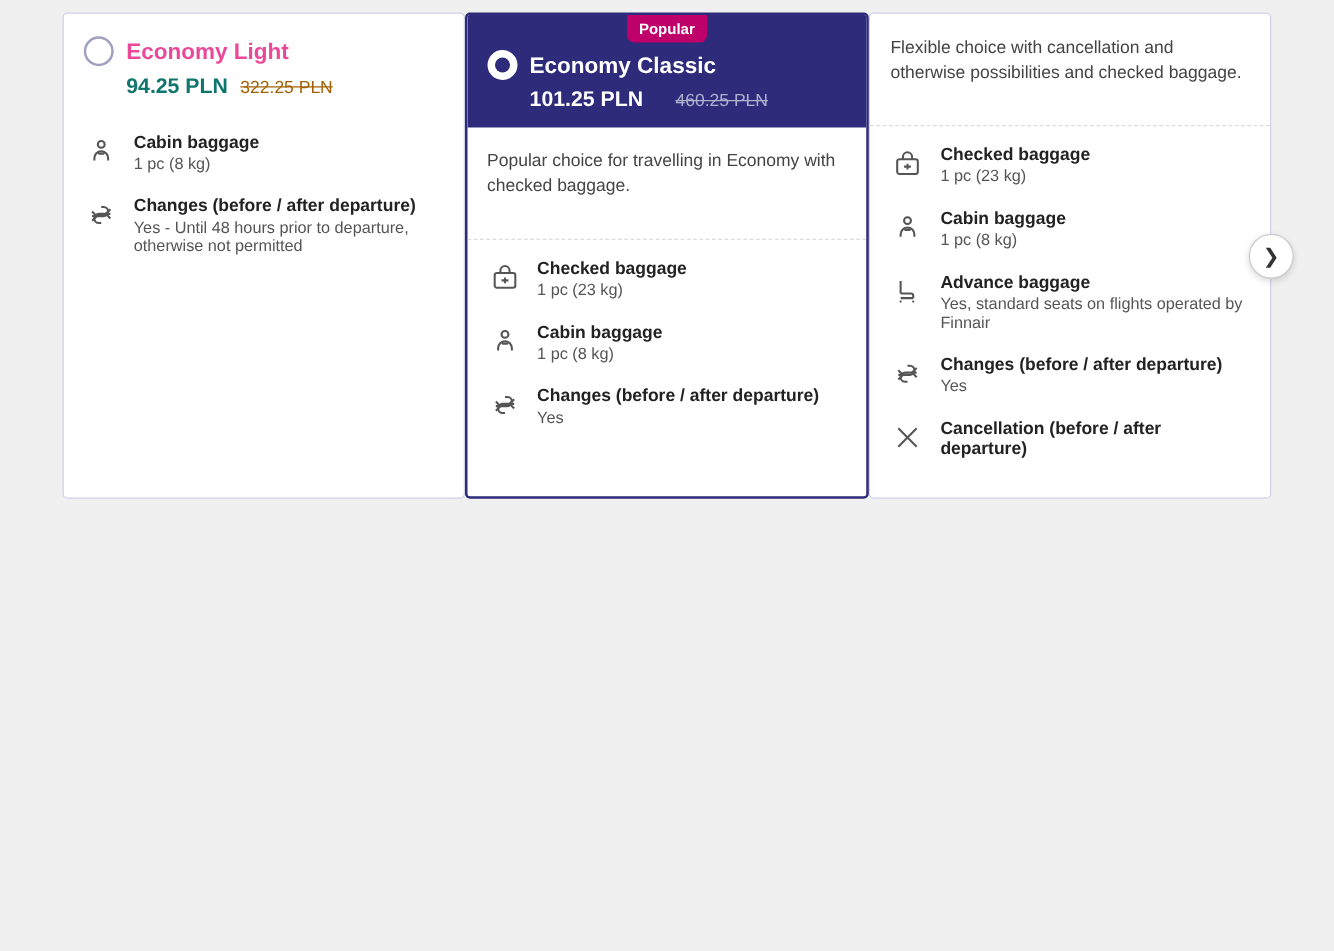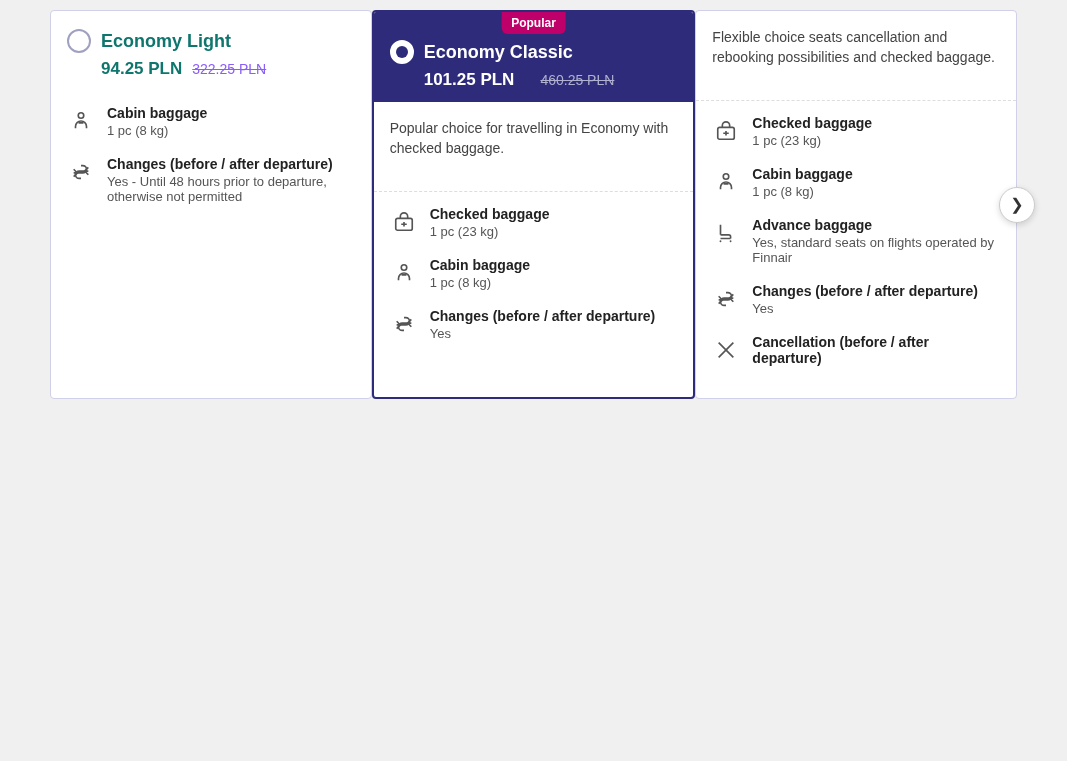--- a/index.html
+++ b/index.html
@@ -60,42 +60,42 @@
     }
     .radio-inner {
       width: 12px;
       height: 12px;
       border-radius: 50%;
       background: #2d2b7a;
     }
     .plan-name {
       font-size: 18px;
       font-weight: bold;
-      color: #0f766e;
+      color: #ec4899;
     }
     .card.classic .plan-name {
       color: #fff;
     }
     .price-row {
       display: flex;
       align-items: center;
       gap: 10px;
       padding-left: 34px;
     }
     .price-current {
       font-size: 17px;
       font-weight: bold;
       color: #0f766e;
     }
     .card.classic .price-current {
       color: #fff;
     }
     .price-original {
       font-size: 14px;
-      color: #8b5cf6;
+      color: #a16207;
       text-decoration: line-through;
     }
     .card.classic .price-original {
       color: #b0b0d0;
       margin-left: 16px;
     }
     .popular-badge {
       position: absolute;
       top: 0;
       left: 50%;
@@ -277,21 +277,21 @@
           </div>
         <div class="feature-text">
           <div class="feature-title">Changes (before / after departure)</div>
           <div class="feature-detail">Yes</div>
         </div>
       </div>
     </div>
   </div>
     <div class="card">
 
-    <div class="card-description">Flexible choice seats cancellation and rebooking possibilities and checked baggage.</div>
+    <div class="card-description">Flexible choice with cancellation and otherwise possibilities and checked baggage.</div>
     <div class="features-list">
       <div class="feature-item">
         <div class="feature-icon">
             <svg width="22" height="22" viewBox="0 0 24 24" fill="none" stroke="#555" stroke-width="1.8">
       <rect x="3" y="8" width="18" height="13" rx="2"></rect>
       <path d="M8 8V6a4 4 0 0 1 8 0v2"></path>
       <line x1="12" y1="12" x2="12" y2="17"></line>
       <line x1="9" y1="14.5" x2="15" y2="14.5"></line>
     </svg>
           </div>

